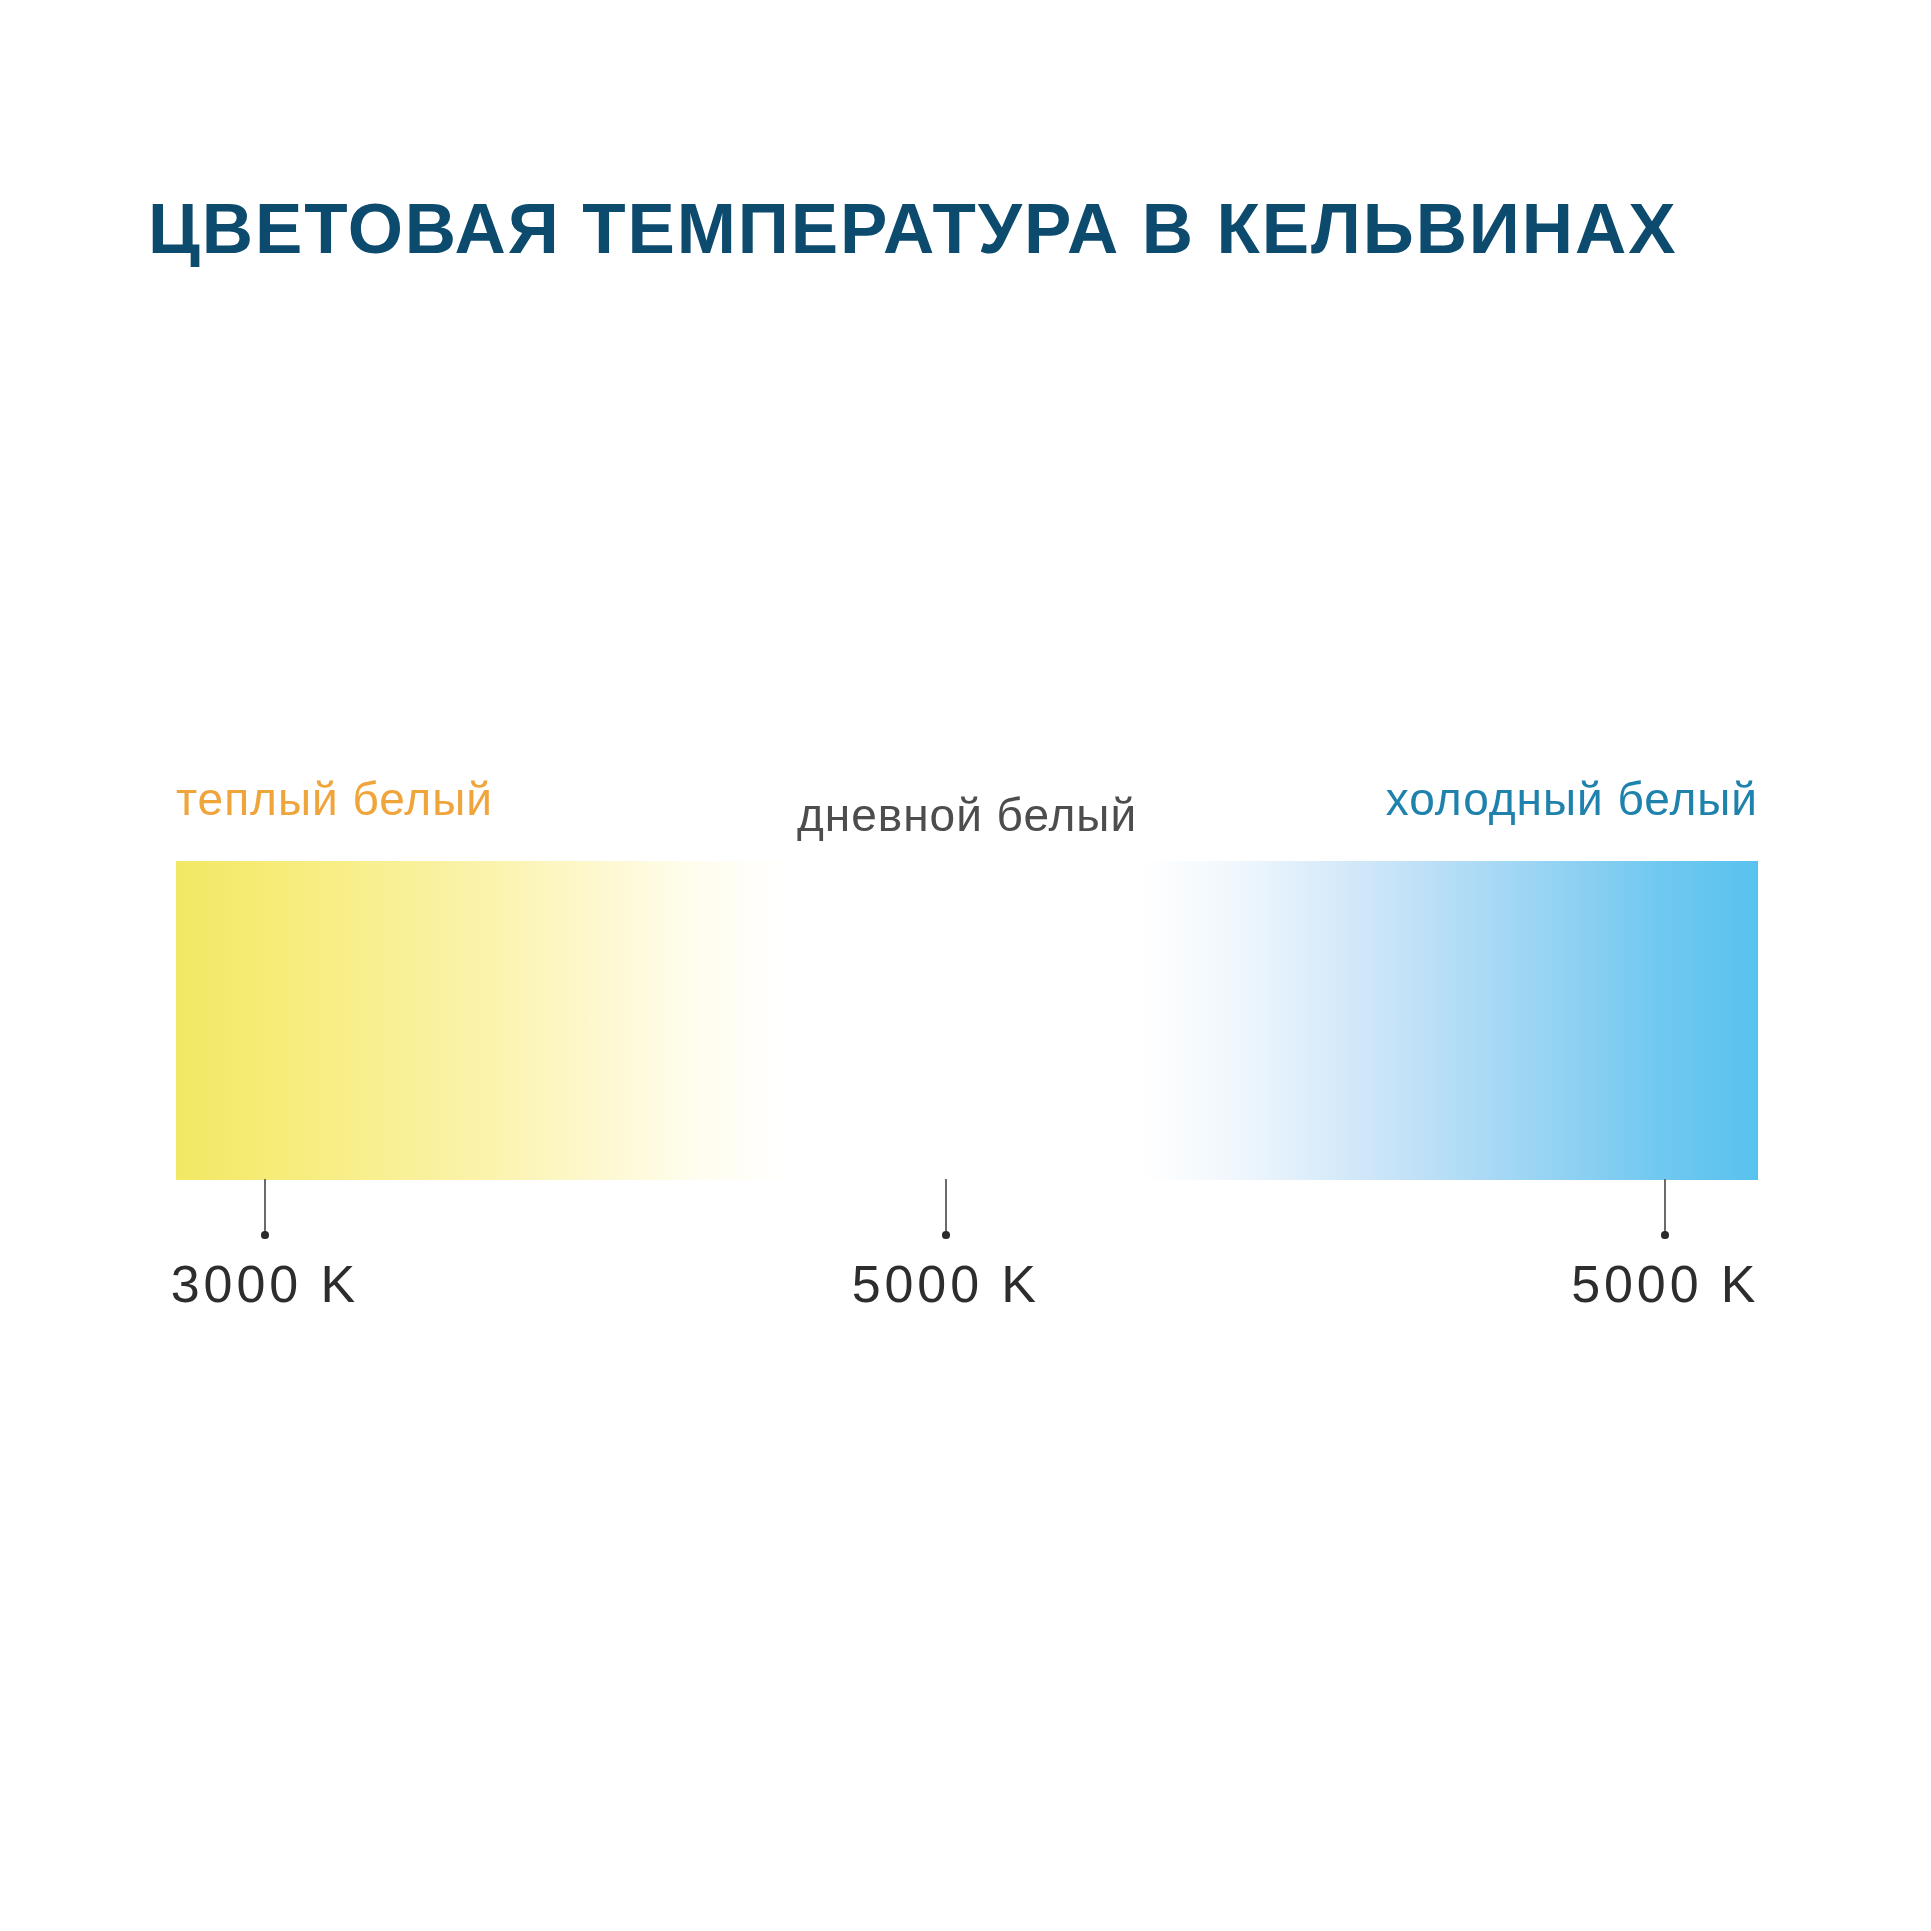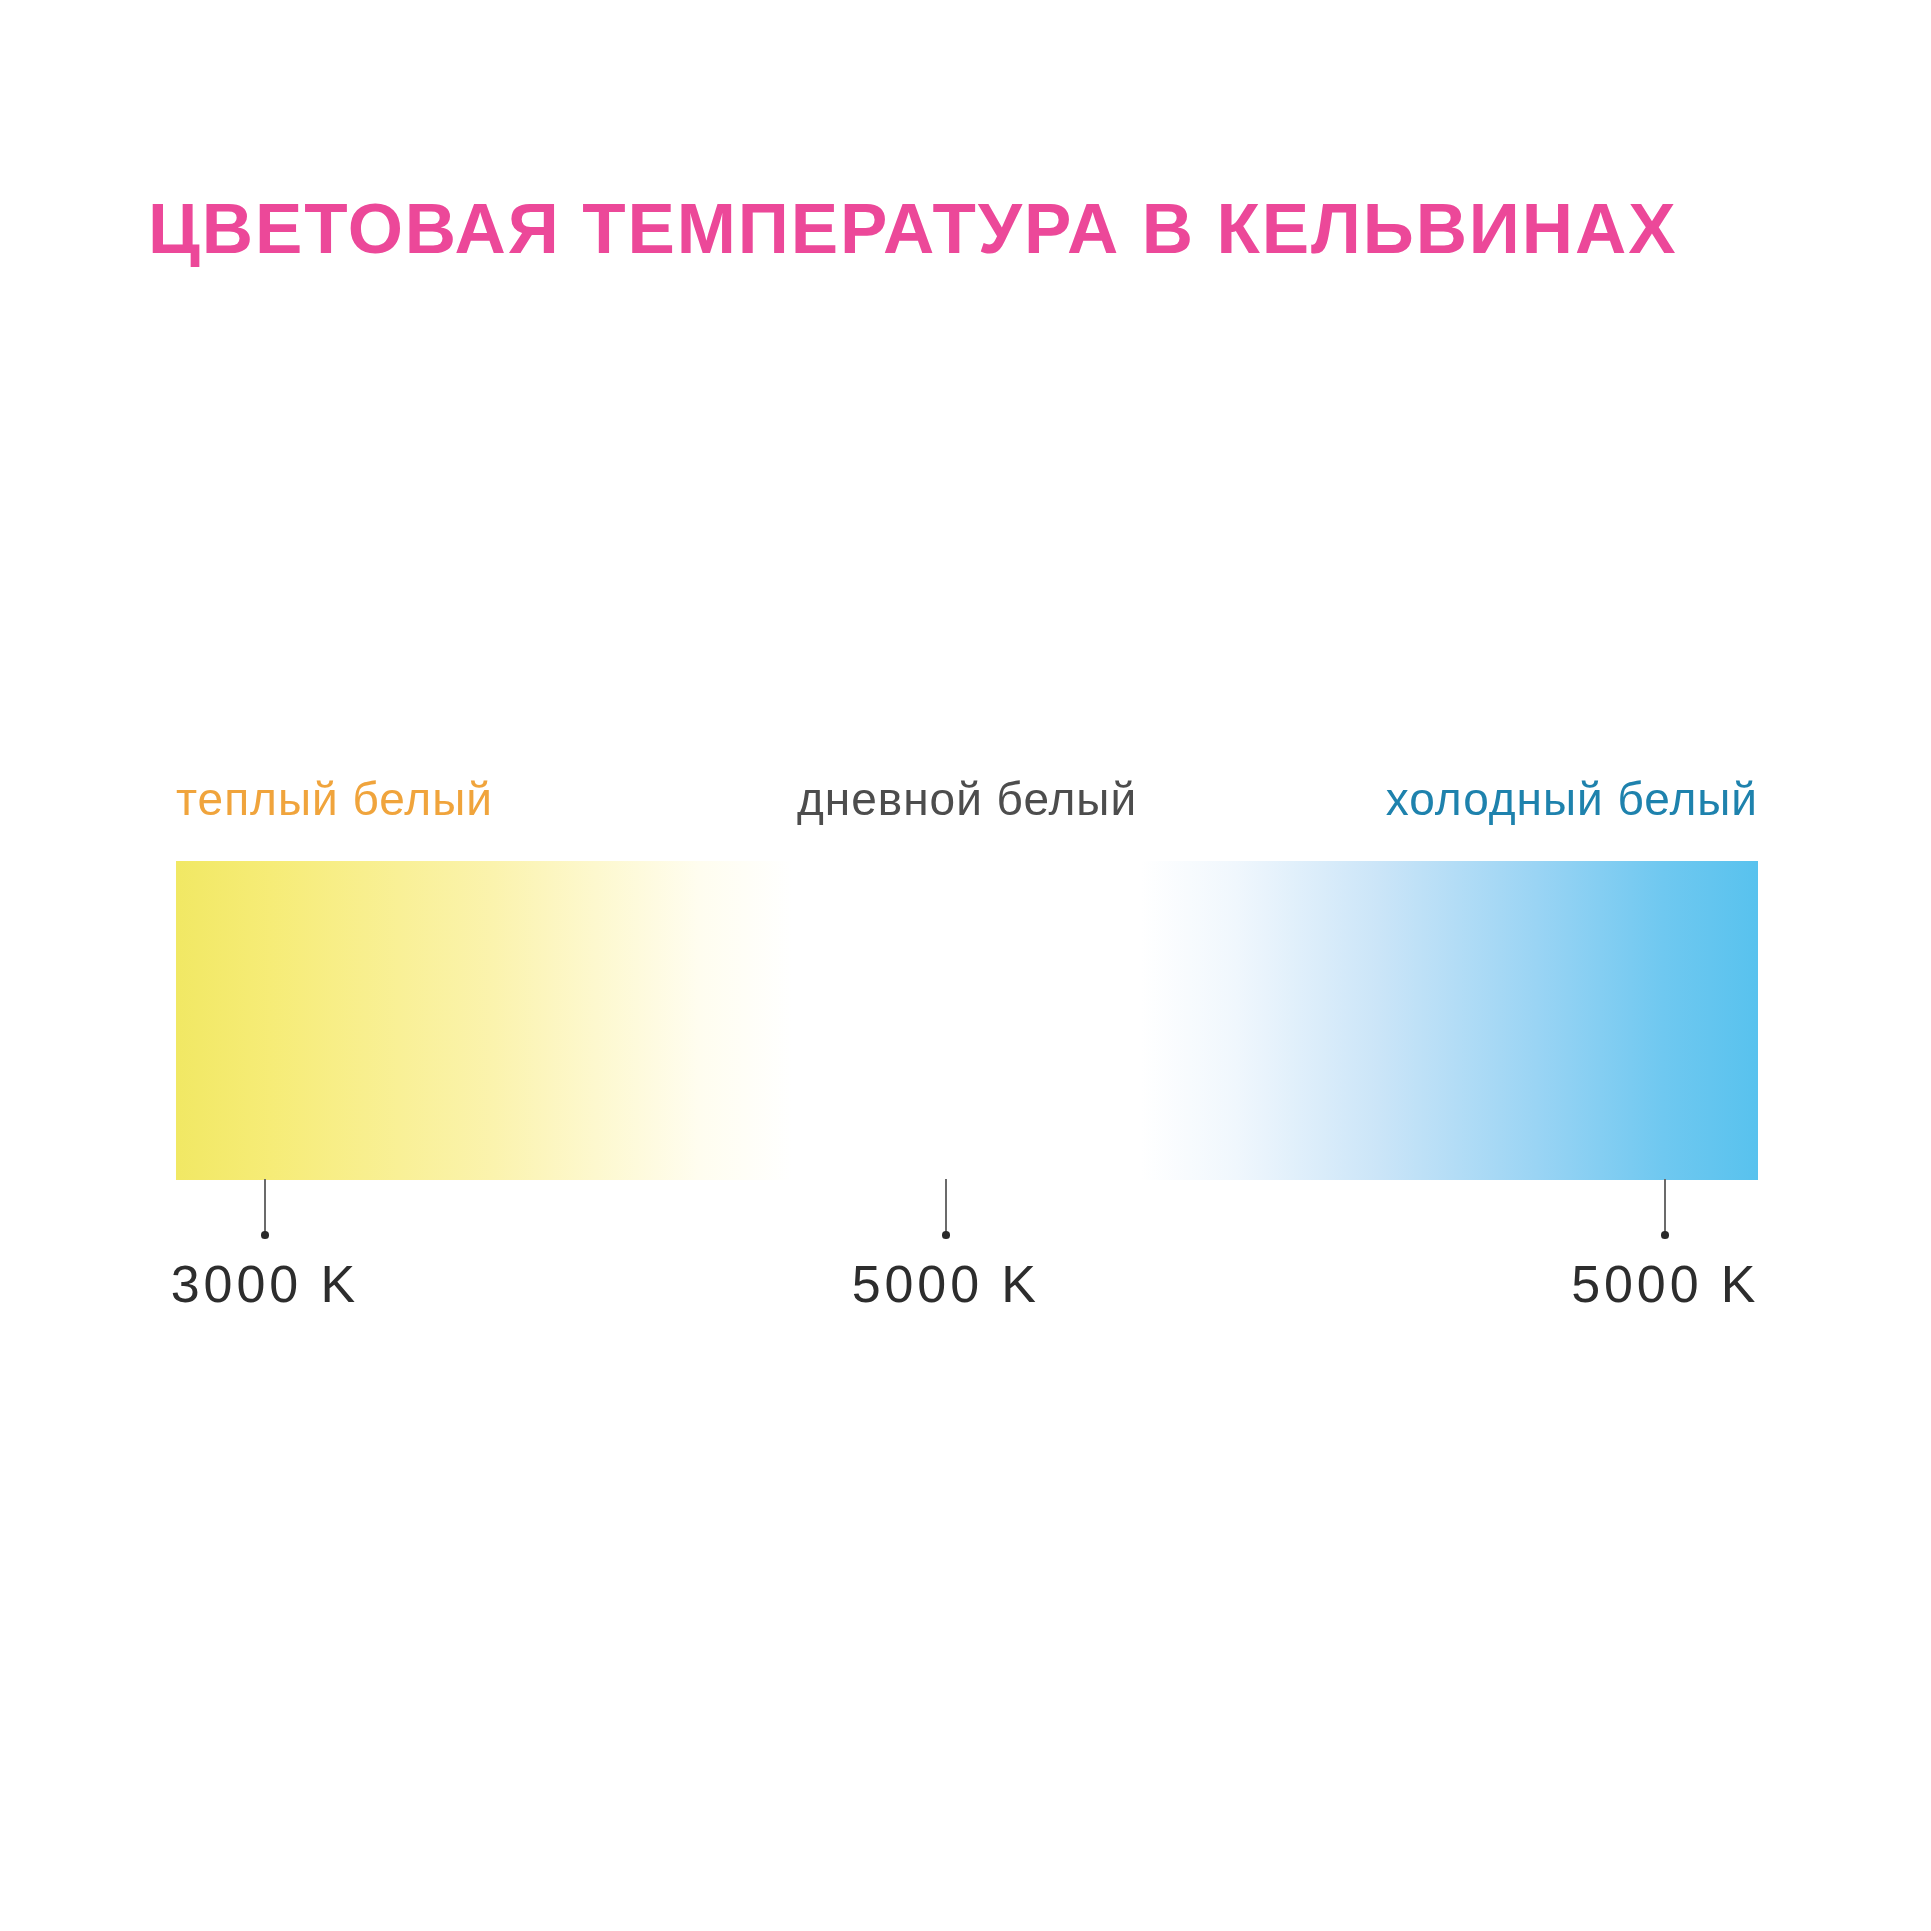--- a/index.html
+++ b/index.html
@@ -80,27 +80,27 @@
     letter-spacing: 3.9px;
     color: #2d2d2d;
     white-space: nowrap;
   }
 </style>
 </head>
 <body>
 
 <div class="canvas">
 
-  <div class="title" style="color: #ec4899;">ЦВЕТОВАЯ ТЕМПЕРАТУРА В КЕЛЬВИНАХ</div>
+  <div class="title" style="color: #0c4a6e;">ЦВЕТОВАЯ ТЕМПЕРАТУРА В КЕЛЬВИНАХ</div>
 
   <div class="chart">
 
     <span class="zone-label zone-left" style="color: rgb(240, 164, 60);">теплый белый</span>
 
-    <span class="zone-label zone-center" style="color: rgb(77, 77, 77);">дневной белый</span>
+    <span class="zone-label zone-center" style="color: rgb(77, 77, 77); margin-top: 16px;">дневной белый</span>
 
     <span class="zone-label zone-right" style="color: rgb(30, 130, 173); text-align: right;">холодный белый</span>
 
     <div class="gradient-bar" style="background: linear-gradient(to right, rgb(241, 232, 100) 0%, rgb(246, 236, 119) 6%, rgb(251, 243, 173) 20%, rgb(255, 253, 239) 33%, rgb(255, 255, 255) 39%, rgb(255, 255, 255) 61%, rgb(240, 247, 253) 67%, rgb(203, 229, 248) 76%, rgb(154, 212, 244) 86%, rgb(111, 200, 240) 94%, rgb(88, 194, 238) 100%);"></div>
 
     <div class="tick" style="left: 5.62%;">
       <div class="tick-line"></div>
       <div class="tick-dot"></div>
       <div class="tick-label">3000 K</div>
     </div>

